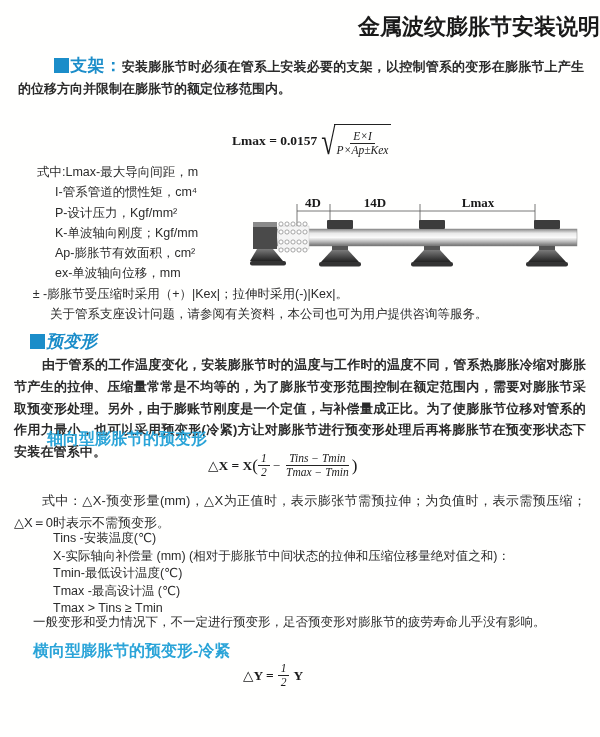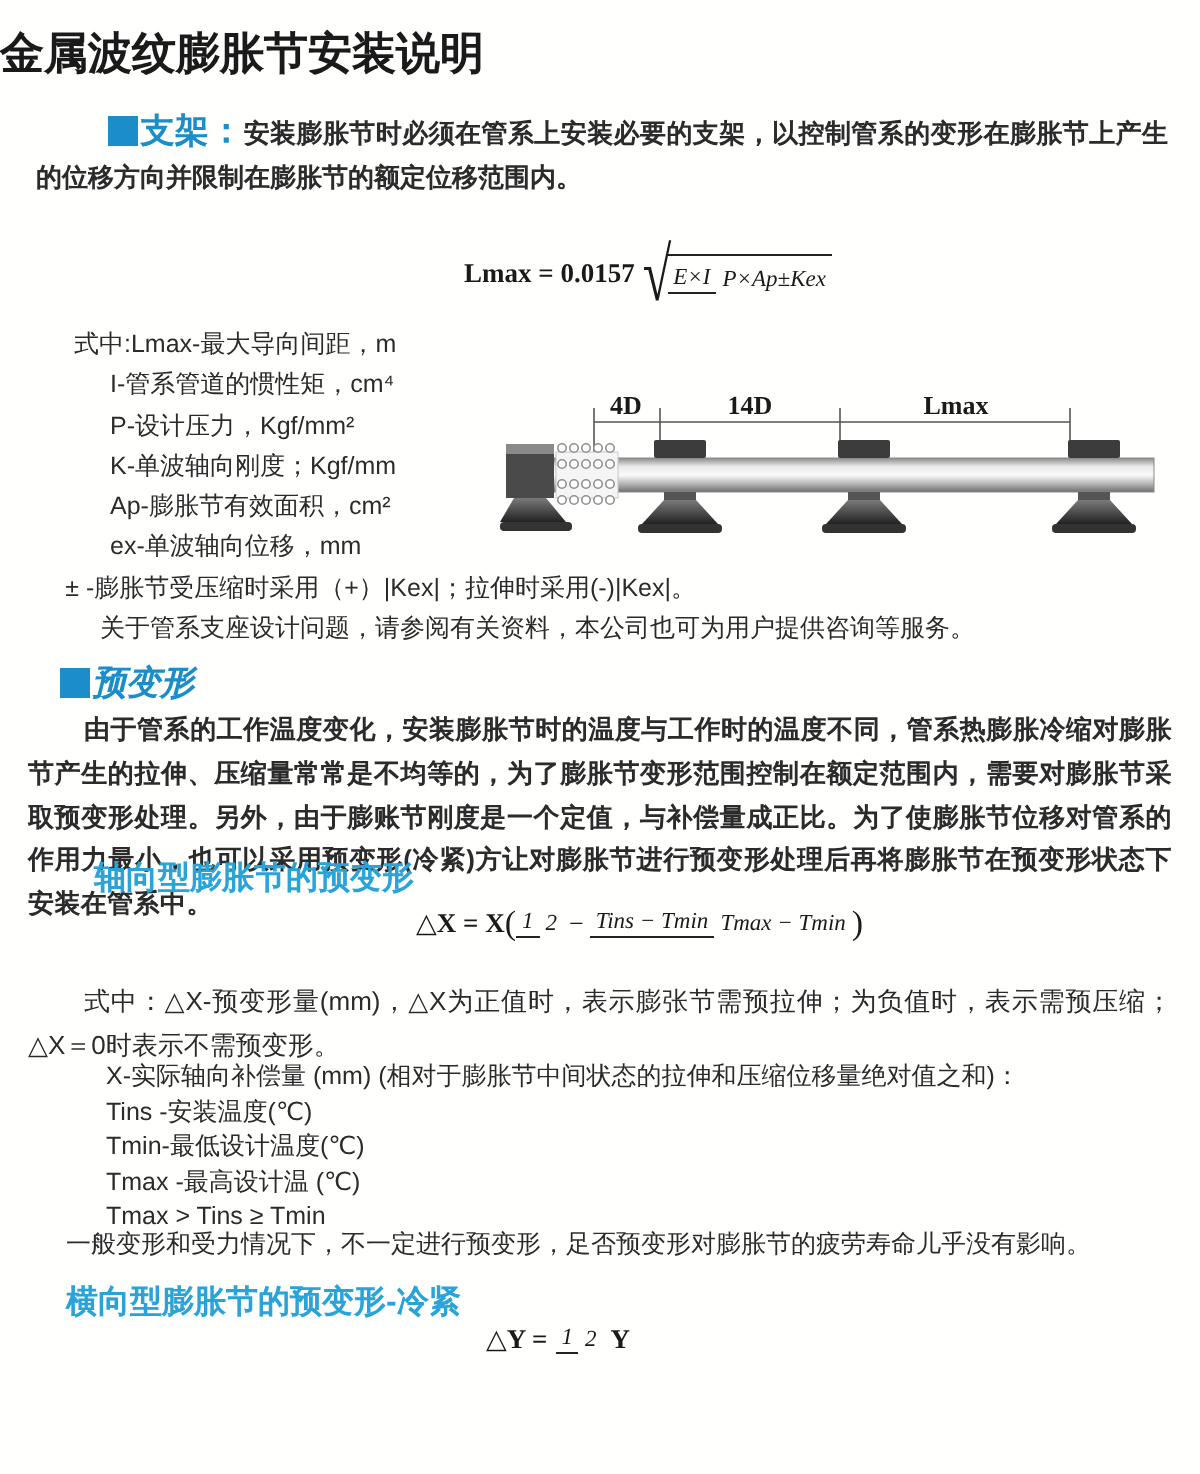--- a/index.html
+++ b/index.html
@@ -1,29 +1,29 @@
 <!DOCTYPE html>
 <html><head>
 <meta charset="utf-8">
 <style>
   html,body{margin:0;padding:0;background:#ffffff;}
   .page{position:relative;width:600px;height:737px;background:#fffffe;overflow:hidden;
         font-family:"Liberation Sans","DejaVu Sans",sans-serif;color:#2b2b2b;}
   .abs{position:absolute;}
-  .page-title{top:12px;left:0;width:600px;text-align:left;font-size:22px;font-weight:bold;color:#1a1a1a;}
+  .page-title{top:12px;left:0;width:600px;text-align:right;font-size:22px;font-weight:bold;color:#1a1a1a;}
   .p{font-size:13px;line-height:22px;text-align:justify;}
   .p-intro{top:55px;left:18px;width:566px;font-weight:bold;text-indent:36px;}
   .sq{display:inline-block;width:15px;height:15px;background:#1b8dc9;vertical-align:-2px;margin-right:1px;}
   .sec-head{color:#1b8dc9;font-weight:bold;font-size:17px;}
   .p-example{top:101px;left:18px;width:566px;text-indent:28px;font-weight:normal;}
   .formula{font-family:"Liberation Serif","DejaVu Serif",serif;color:#1a1a1a;display:flex;align-items:center;}
   .f-lhs{font-weight:bold;font-size:13.5px;white-space:pre;}
   .sqrt{display:inline-flex;align-items:center;margin-left:4px;}
   .sqrt-sign{font-size:26px;line-height:1;transform:scaleY(1.45) translateY(1px);margin-right:-2px;font-weight:400;}
-  .frac{display:inline-flex;flex-direction:row;align-items:center;font-size:11.5px;line-height:13px;font-style:italic;}
+  .frac{display:inline-flex;flex-direction:column;align-items:center;font-size:11.5px;line-height:13px;font-style:italic;}
   .frac .top{padding:0 3px;}
   .frac .bot{border-top:1.2px solid #222;padding:0 3px;}
   .sqrt-body{border-top:1.4px solid #222;padding-top:1px;}
   .sqrt-body .frac .top{border-bottom:1.2px solid #222;border-top:none;}
   .sqrt-body .frac .bot{border-top:none;}
   .formula1{top:124px;left:232px;}
   .def-block{top:162px;left:18px;width:330px;font-size:12.5px;line-height:20.3px;white-space:nowrap;}
   .def-head{padding-left:19px;}
   .def-item{padding-left:37px;}
   .def-pm{padding-left:0;text-align:right;}
@@ -182,22 +182,22 @@
     <span class="frac">
       <span class="top" style="border-bottom:1.2px solid #222;">Tins − Tmin</span>
       <span class="bot" style="border-top:none;">Tmax − Tmin</span>
     </span>
     <span class="paren">)</span>
   </div>
 
   <div class="abs p p-explain">式中：△X-预变形量(mm)，△X为正值时，表示膨张节需预拉伸；为负值时，表示需预压缩；△X＝0时表示不需预变形。</div>
 
   <div class="abs list2">
+    <div>Tins -安装温度(℃)</div>
     <div>X-实际轴向补偿量 (mm) (相对于膨胀节中间状态的拉伸和压缩位移量绝对值之和)：</div>
-    <div>Tins -安装温度(℃)</div>
     <div>Tmin-最低设计温度(℃)</div>
     <div>Tmax -最高设计温 (℃)</div>
     <div>Tmax &gt; Tins ≥ Tmin</div>
   </div>
 
   <div class="abs closing">一般变形和受力情况下，不一定进行预变形，足否预变形对膨胀节的疲劳寿命儿乎没有影响。</div>
 
   <div class="abs sub-head sub2">横向型膨胀节的预变形-冷紧</div>
 
   <div class="abs formula formula3">

